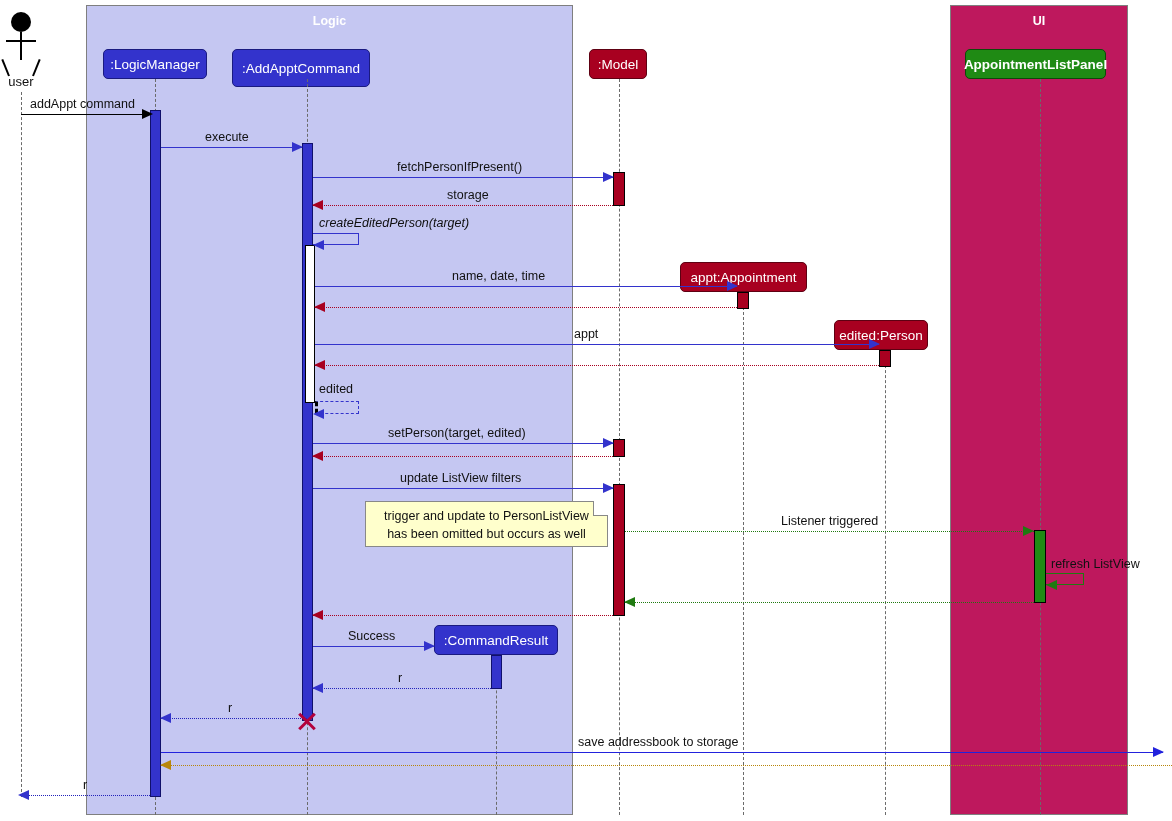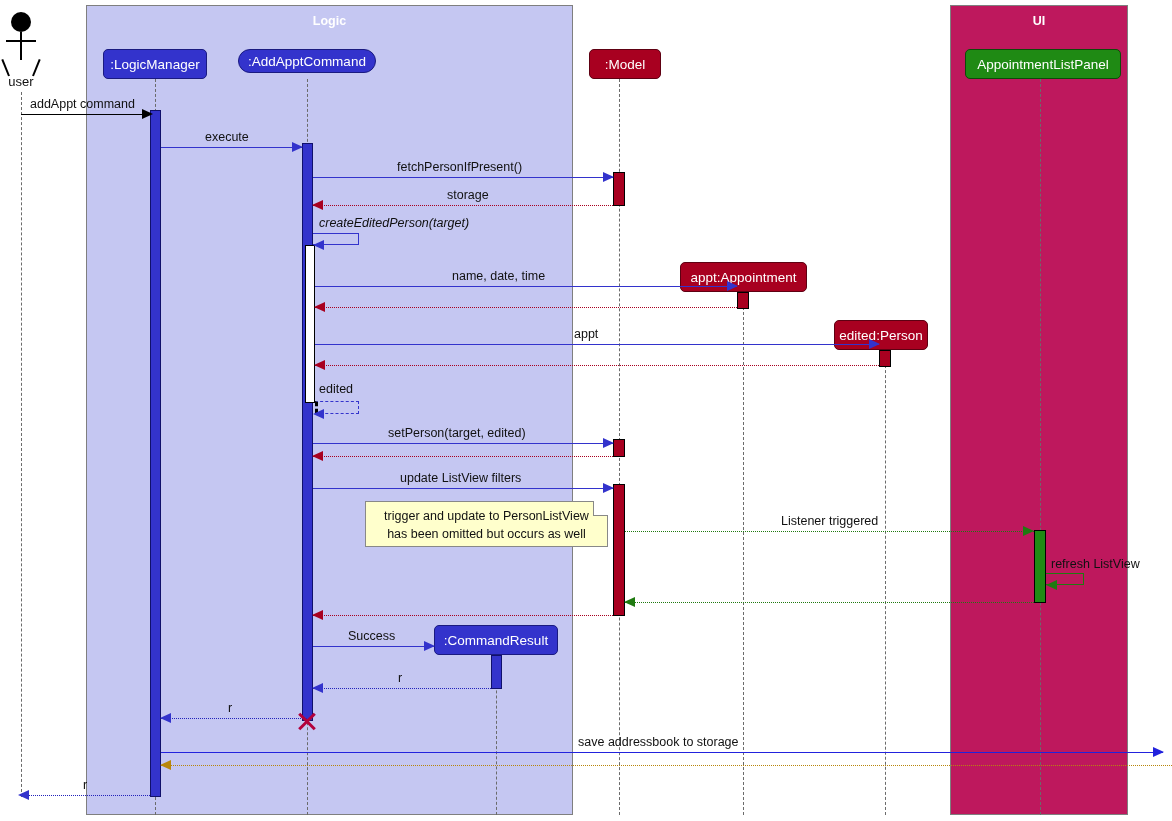--- a/index.html
+++ b/index.html
@@ -73,46 +73,46 @@
     <div class="rleg"></div>
     <div class="nm">user</div>
   </div>
   <div class="lifeline" style="left:21px;top:92px;height:705px;"></div>
 
   <div class="obox blue" style="left:103px;top:49px;width:104px;height:30px;">
     <span>:LogicManager</span>
   </div>
   <div class="lifeline" style="left:155px;top:79px;height:736px;"></div>
 
-  <div class="obox blue" style="left:238px;top:49px;width:138px;height:24px;border-radius:12px;">
+  <div class="obox blue" style="left:232px;top:49px;width:138px;height:38px;">
     <span>:AddApptCommand</span>
   </div>
   <div class="lifeline" style="left:307px;top:79px;height:736px;"></div>
 
   <div class="obox blue" style="left:434px;top:625px;width:124px;height:30px;">
     <span>:CommandResult</span>
   </div>
   <div class="lifeline" style="left:496px;top:655px;height:160px;"></div>
 
-  <div class="obox dark" style="left:589px;top:49px;width:72px;height:30px;">
+  <div class="obox dark" style="left:589px;top:49px;width:58px;height:30px;">
     <span>:Model</span>
   </div>
   <div class="lifeline" style="left:619px;top:79px;height:736px;"></div>
 
   <div class="obox dark" style="left:680px;top:262px;width:127px;height:30px;">
     <span>appt:Appointment</span>
   </div>
   <div class="lifeline" style="left:743px;top:292px;height:523px;"></div>
 
   <div class="obox dark" style="left:834px;top:320px;width:94px;height:30px;text-align:center;">
     <span>edited:Person</span>
   </div>
   <div class="lifeline" style="left:885px;top:350px;height:465px;"></div>
 
-  <div class="obox green" style="left:965px;top:49px;width:156px;height:30px;">
+  <div class="obox green" style="left:965px;top:49px;width:141px;height:30px;font-weight:bold;">
     <span>AppointmentListPanel</span>
   </div>
   <div class="lifeline" style="left:1040px;top:79px;height:736px;"></div>
 
   <div class="act blue" style="left:150px;top:110px;width:11px;height:687px;"></div>
   <div class="act blue" style="left:302px;top:143px;width:11px;height:578px;"></div>
   <div class="act white" style="left:305px;top:245px;width:10px;height:158px;"></div>
   <div class="act blue" style="left:491px;top:655px;width:11px;height:34px;"></div>
 
   <div class="act dark" style="left:613px;top:172px;width:12px;height:34px;"></div>

